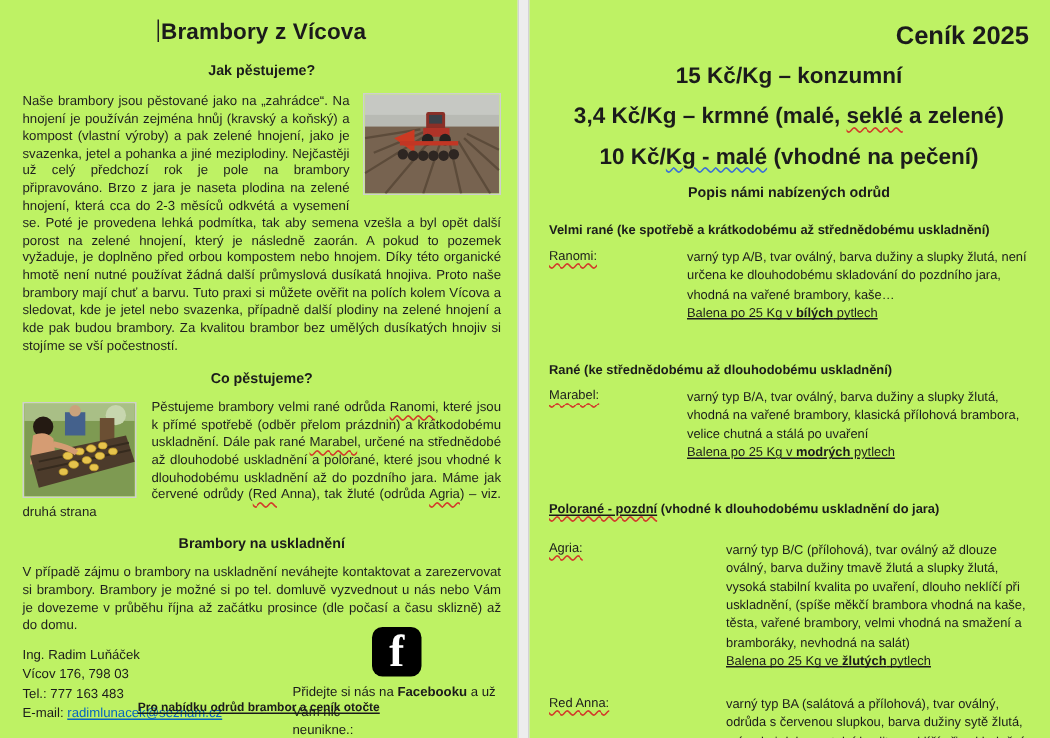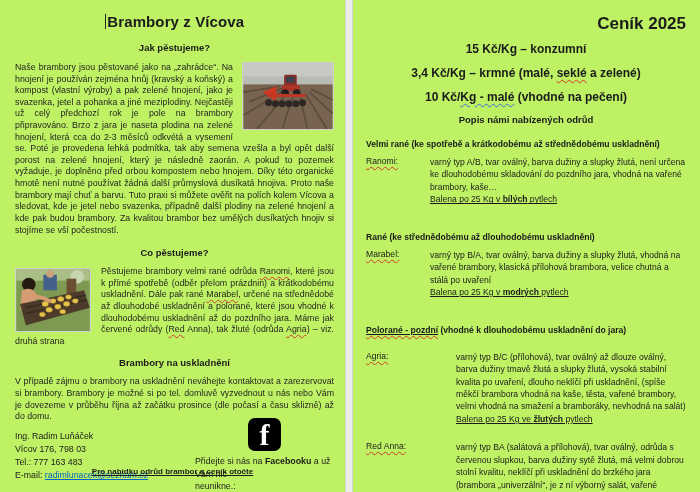--- a/index.html
+++ b/index.html
@@ -40,29 +40,29 @@
     font-size:8px; font-weight:bold; }
   .u { text-decoration:underline; }
 
   
   .sq-red  { text-decoration:underline wavy #d23a2a; text-decoration-thickness:1px; text-underline-offset:2px; }
   .sq-blue { text-decoration:underline wavy #3a6fd8; text-decoration-thickness:1px; text-underline-offset:2px; }
   .u > .sq-red { text-decoration:underline wavy #d23a2a; }
 
   
   .cenik-title { text-align:right; font-weight:bold; font-size:17px; margin-top:14px; }
-  .price { text-align:center; font-weight:bold; font-size:12px; margin-top:10px; }
+  .price { text-align:center; font-weight:bold; font-size:15px; margin-top:10px; }
   .price-1 { margin-top:8px; }
   .subtitle { text-align:center; font-weight:bold; font-size:9.5px; margin-top:10px; }
   .sec-head { font-weight:bold; font-size:8.6px; margin-top:14px; }
   .sec-head-gap { margin-top:26px; }
   .entry { display:flex; margin-top:7px; font-size:8.6px; }
   .entry-gap { margin-top:16px;gap:26px; }
   .vname { width:64px; flex:none; }
-  .vdesc { flex:1; line-height:1.45; }
+  .vdesc { flex:1; line-height:1.45;margin-left:28px; }
   .packing { text-decoration:underline; }
 </style>
 </head>
 <body>
 
 <div class="spread">
 
   <div class="page page-left">
 
     <div class="doc-title"><span class="caret"></span><span>Brambory z Vícova</span></div>

